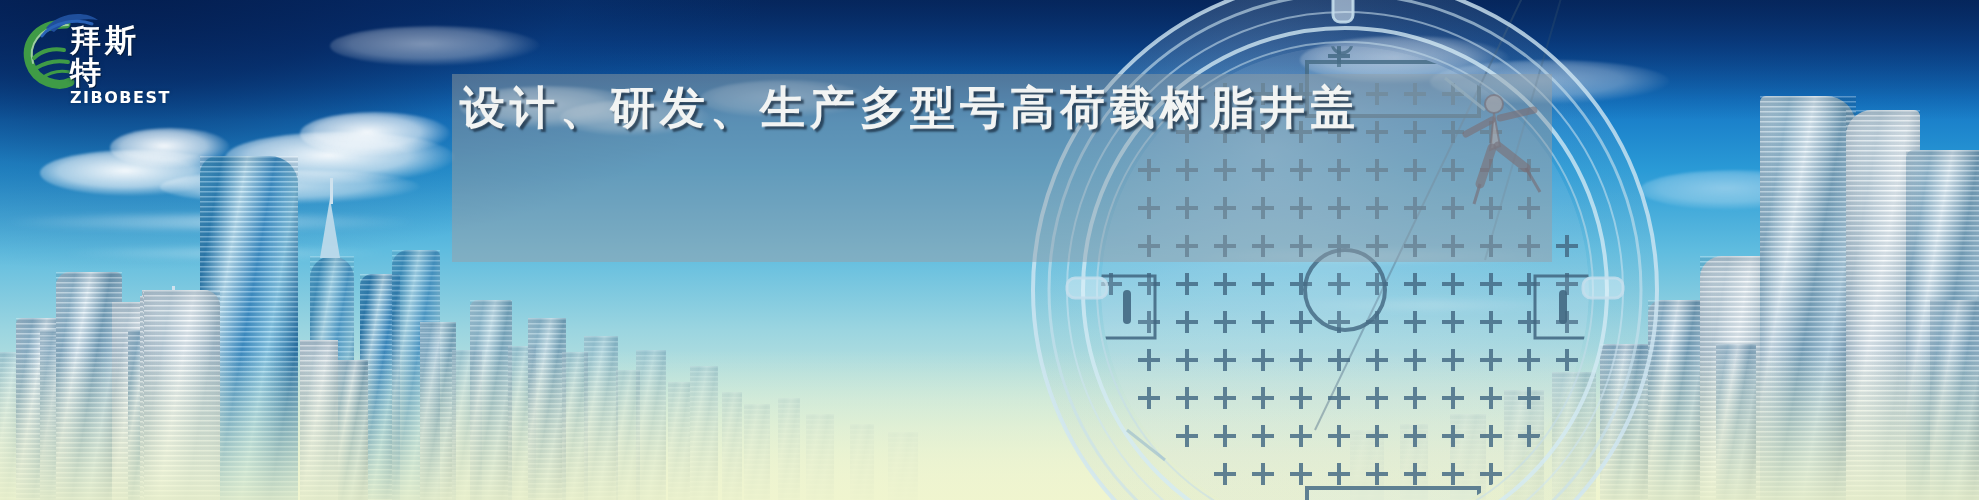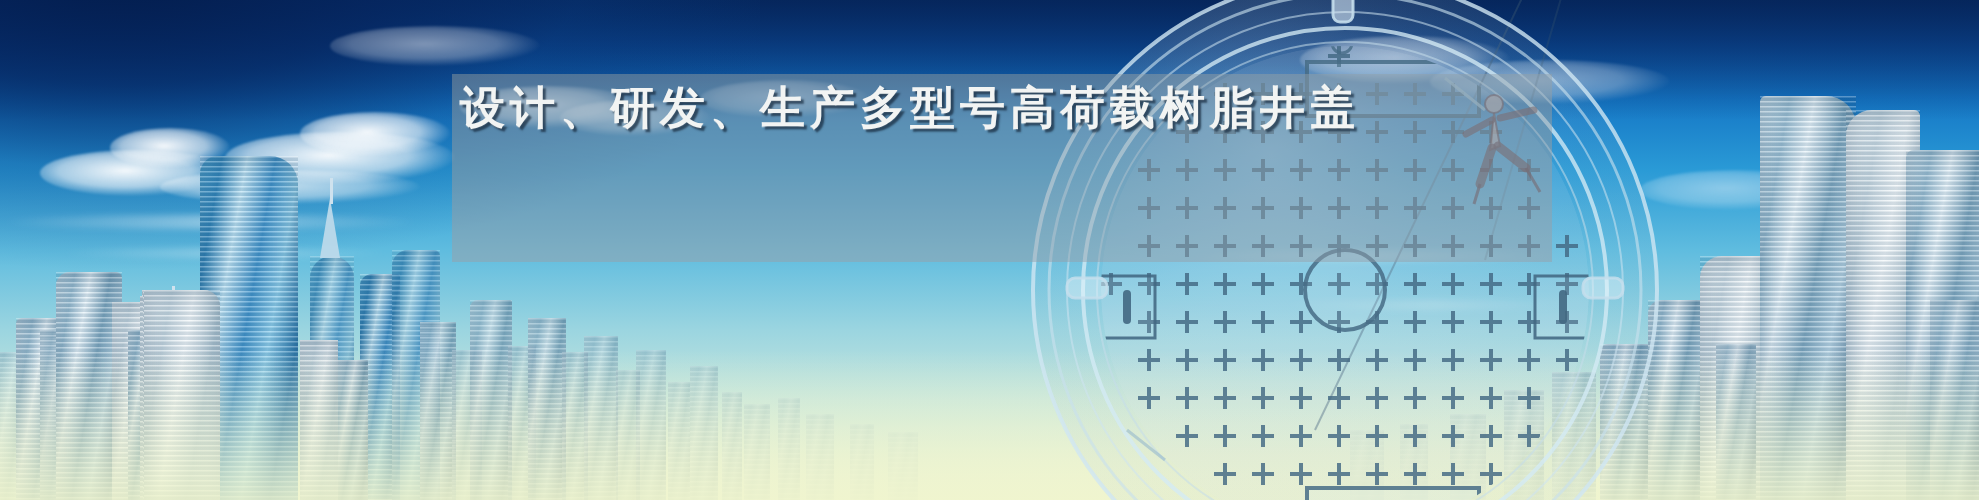--- a/index.html
+++ b/index.html
@@ -394,14 +394,34 @@
         <path d="M20 96 L14 116"></path>
       </g>
     </svg>
   </div>
 
   <div class="text-panel"></div>
   <div class="headline-wrap">
     <div class="line1">设计、研发、生产多型号高荷载树脂井盖</div>
   </div>
 
+  <div class="logo">
+    <svg width="150" height="86" viewBox="0 0 150 86" style="position:absolute;left:0;top:0;">
+      <g fill="none" stroke-linecap="round">
+
+        <path d="M54 18 C 22 18, 12 40, 18 58 C 24 76, 46 82, 58 76" stroke="#3f9b46" stroke-width="9"></path>
+        <path d="M56 19 C 26 20, 16 40, 21 57" stroke="#ffffff" stroke-width="2" opacity=".5"></path>
+
+        <path d="M34 22 C 46 6, 74 4, 86 14 C 72 12, 54 14, 42 26 Z" fill="#1f4f9c" stroke="none"></path>
+        <path d="M30 30 C 40 16, 66 12, 80 18" stroke="#2a63b8" stroke-width="3"></path>
+
+        <path d="M22 52 C 30 44, 42 42, 52 44" stroke="#3f9b46" stroke-width="4"></path>
+        <path d="M24 62 C 34 56, 46 54, 56 56" stroke="#3f9b46" stroke-width="4"></path>
+        <path d="M30 72 C 38 66, 48 64, 58 66" stroke="#3f9b46" stroke-width="3"></path>
+      </g>
+    </svg>
+    <div class="logo-text">
+      <div class="logo-cn">拜斯特</div>
+      <div class="logo-en">ZIBOBEST</div>
+    </div>
+  </div>
 
 </div>
 
 </body></html>

